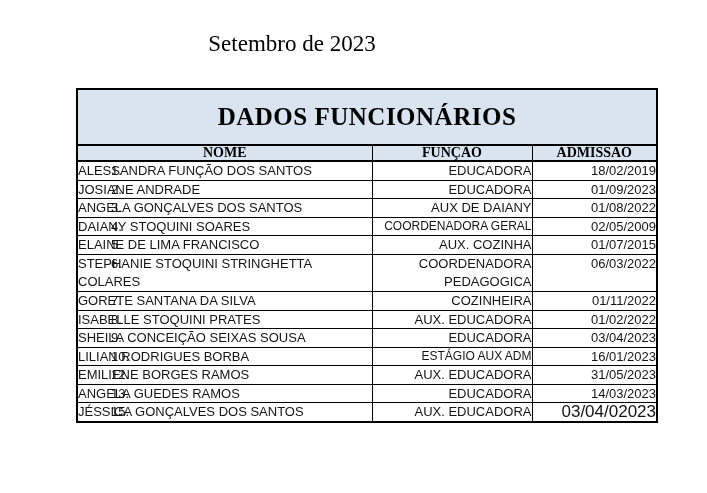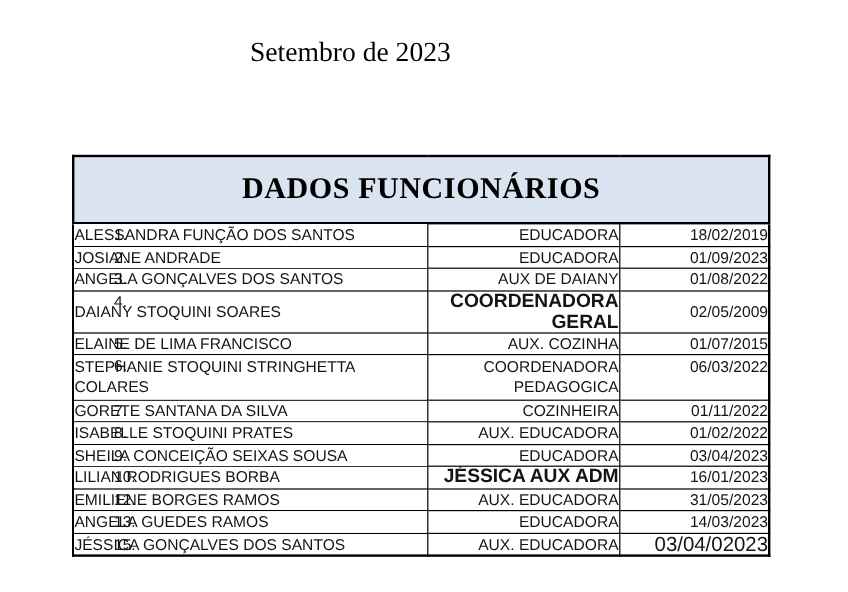--- a/index.html
+++ b/index.html
@@ -19,26 +19,25 @@
     position:absolute;
     top:31px;left:0;width:584px;
     text-align:center;
     font-family:"Liberation Serif",serif;
     font-size:23px;
     font-weight:400;
     color:#000;
   }
   table.emp{
     position:absolute;
-    left:60px;top:88px;
+    left:76px;top:88px;
     width:580px;
     border-collapse:collapse;
     table-layout:fixed;
     border:2px solid var(--border);
-    margin-top:41px;
   }
   table.emp th, table.emp td{
     border:1.5px solid var(--border);
     padding:0;
     overflow:hidden;
   }
   tr.title-row th{
     height:54px;
     background:var(--header-bg);
     font-family:"Liberation Serif",serif;
@@ -74,21 +73,21 @@
     padding-left:57px;
   }
   td.c-nome .row-num{
     position:absolute;
     left:33px;top:0;
     line-height:inherit;
   }
   td.c-funcao, td.c-admissao{
     text-align:right;
   }
-  td.c-funcao.small{font-size:16px;font-weight:bold;}
+  td.c-funcao.small{font-size:12px;}
   td.c-admissao.small{font-size:17px;}
   tr.tall td{
     height:36px;
     vertical-align:top;
     line-height:17.5px;
     padding-top:0.5px;
   }
 </style>
 </head>
 <body>
@@ -97,20 +96,25 @@
 
 <table class="emp">
   <colgroup>
     <col style="width:295px">
     <col style="width:160px">
     <col style="width:125px">
   </colgroup>
   <thead>
     <tr class="title-row">
       <th colspan="3">DADOS FUNCIONÁRIOS</th>
+    </tr>
+    <tr class="head-row">
+      <th>NOME</th>
+      <th>FUNÇÃO</th>
+      <th>ADMISSAO</th>
     </tr>
   </thead>
   <tbody>
       <tr>
         <td class="c-nome"><span class="row-num">1.</span><span>ALESSANDRA FUNÇÃO DOS SANTOS</span></td>
         <td class="c-funcao">EDUCADORA</td>
         <td class="c-admissao">18/02/2019</td>
       </tr>
       <tr>
         <td class="c-nome"><span class="row-num">2.</span><span>JOSIANE ANDRADE</span></td>
@@ -147,21 +151,21 @@
         <td class="c-funcao">AUX. EDUCADORA</td>
         <td class="c-admissao">01/02/2022</td>
       </tr>
       <tr>
         <td class="c-nome"><span class="row-num">9.</span><span>SHEILA CONCEIÇÃO SEIXAS SOUSA</span></td>
         <td class="c-funcao">EDUCADORA</td>
         <td class="c-admissao">03/04/2023</td>
       </tr>
       <tr>
         <td class="c-nome"><span class="row-num">10.</span><span>LILIAN RODRIGUES BORBA</span></td>
-        <td class="c-funcao small">JÉSSICA AUX ADM</td>
+        <td class="c-funcao small">ESTÁGIO AUX ADM</td>
         <td class="c-admissao">16/01/2023</td>
       </tr>
       <tr>
         <td class="c-nome"><span class="row-num">12.</span><span>EMILIENE BORGES RAMOS</span></td>
         <td class="c-funcao">AUX. EDUCADORA</td>
         <td class="c-admissao">31/05/2023</td>
       </tr>
       <tr>
         <td class="c-nome"><span class="row-num">13.</span><span>ANGELA GUEDES RAMOS</span></td>
         <td class="c-funcao">EDUCADORA</td>

